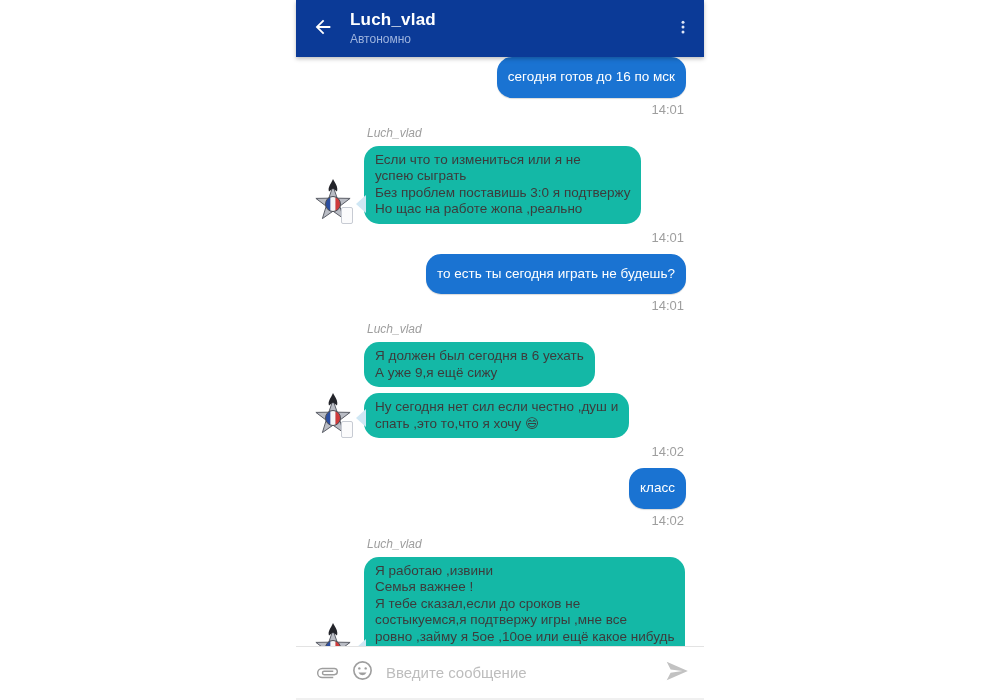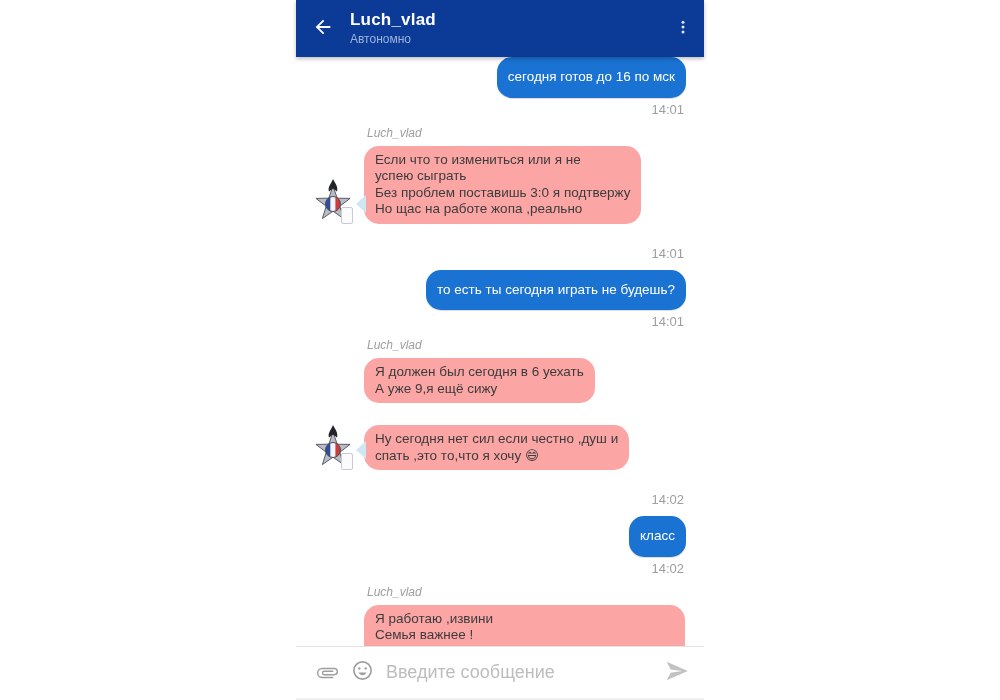--- a/index.html
+++ b/index.html
@@ -30,44 +30,44 @@
     font-size:13.5px;line-height:16.5px;width:max-content;max-width:320px;
     white-space:pre-line;box-shadow:0 1px 1px rgba(0,0,0,.15);
   }
   .time{
     text-align:right;color:#9e9e9e;font-size:13px;
     margin:4px 2px 9px 0;height:15px;line-height:15px;
   }
   .group{position:relative;padding-left:50px;margin-top:9px;}
   .sender{font-style:italic;color:#9e9e9e;font-size:12px;margin:0 0 6px 3px;height:14px;}
   .bubble-in{
-    position:relative;background:#fca5a5;color:#3c3c3c;border-radius:15px;
+    position:relative;background:#14b8a6;color:#3c3c3c;border-radius:15px;
     padding:6px 11px;font-size:13.5px;line-height:16.5px;
-    width:max-content;max-width:324px;white-space:pre-line;margin-bottom:22px;
+    width:max-content;max-width:324px;white-space:pre-line;margin-bottom:6px;
   }
   .bubble-in.tail::before{
     content:"";position:absolute;left:-8px;bottom:11px;
     border:9px solid transparent;border-right:10px solid #cfe7f4;border-left:0;
   }
   .avatar{position:absolute;left:-3px;bottom:-4px;width:48px;height:50px;cursor:pointer;}
   .tofu{
     position:absolute;left:30px;top:29px;width:10px;height:15px;
     border:1.5px solid #c7cbd3;border-radius:2px;background:#fbfbfc;
   }
   
   .composer{
     height:54px;flex-shrink:0;border-top:1px solid #e3e3e3;
     display:flex;align-items:center;padding:0 14px;background:#fff;
     border-bottom:2px solid #f0f0f0;box-sizing:border-box;
   }
   .comp-icon{display:flex;align-items:center;justify-content:center;cursor:pointer;}
   .attach{width:34px;}
   .emoji{width:36px;}
   .msg-input{
-    flex:1;border:none;outline:none;font-size:18px;color:#444;
+    flex:1;border:none;outline:none;font-size:15px;color:#444;
     font-family:"Liberation Sans","DejaVu Sans",sans-serif;background:transparent;
     padding:0 6px;
   }
   .msg-input::placeholder{color:#bdbdbd;}
   .send{width:36px;justify-content:flex-end;}
 </style>
 </head>
 <body>
 
 <div class="phone">

